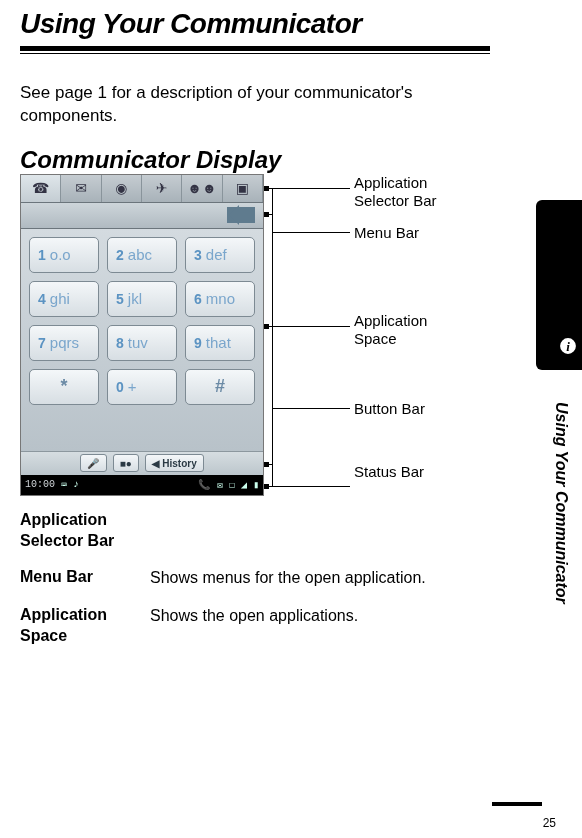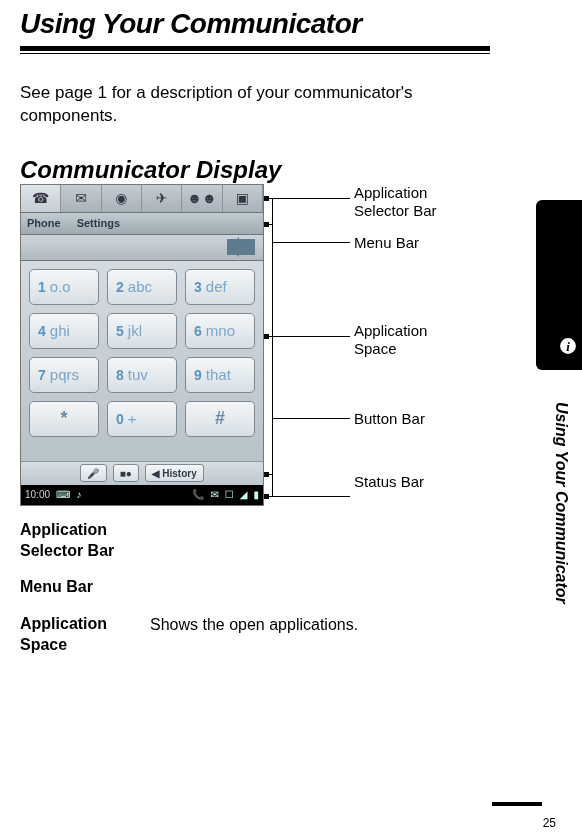--- a/index.html
+++ b/index.html
@@ -1,21 +1,21 @@
 <!DOCTYPE html>
 <html><head>
 <meta charset="utf-8">
 <style>
   * { box-sizing: border-box; margin: 0; padding: 0; }
   html, body { width: 582px; height: 838px; background: #fff; font-family: Arial, Helvetica, sans-serif; color: #000; }
   .page { position: relative; width: 582px; height: 838px; padding: 6px 40px 0 20px; }
   .h1 { font-style: italic; font-weight: 900; font-size: 28px; letter-spacing: -0.5px; padding: 2px 0 6px 0; }
   .hr-thick { height: 5px; background: #000; width: 470px; }
   .hr-thin { height: 1px; background: #000; width: 470px; margin-top: 2px; }
-  .intro { font-size: 17px; line-height: 1.35; margin: 28px 0 28px 0; width: 460px; }
+  .intro { font-size: 17px; line-height: 1.35; margin: 28px 0 18px 0; width: 460px; }
   .h2 { font-style: italic; font-weight: 900; font-size: 24px; }
   .disp-row { display: flex; align-items: flex-start; }
   .screenshot { width: 244px; height: 322px; border: 1px solid #777; background: #e7ebec; display: flex; flex-direction: column; }
   
   .asb { height: 28px; background: linear-gradient(#c5ccd1,#a8b2b9); border-bottom: 1px solid #6b757c; display: flex; }
   .asb .tab { flex: 1; border-right: 1px solid #89949b; display: flex; align-items: center; justify-content: center; font-size: 14px; color: #334; }
   .asb .tab.active { background: linear-gradient(#dfe6ea,#c4cdd3); }
   
   .mb { height: 22px; background: linear-gradient(#c2cbd1,#9ea9b0); border-bottom: 1px solid #6b757c; display: flex; align-items: center; padding-left: 6px; gap: 16px; font-family: Verdana, Arial; font-size: 11px; font-weight: bold; color: #2a3a48; }
   
@@ -24,21 +24,21 @@
   .back::before { content:""; position:absolute; left:-8px; top:-2px; border:10px solid transparent; border-right:10px solid #5f7b8e; }
   
   .kp { flex: 1; padding: 8px 8px 4px 8px; display: grid; grid-template-columns: repeat(3, 1fr); grid-auto-rows: 36px; gap: 8px; background: linear-gradient(#d4dbe0,#b8c2c9); }
   .key { background: linear-gradient(#f4f7f9,#d7dee3); border: 1px solid #7d8a93; border-radius: 5px; display:flex; align-items:center; padding-left:8px; gap:4px; font-weight:bold; color:#5b93c2; font-family: Verdana, Arial; font-size:14px; }
   .key .sub { font-size:15px; color:#7aa6cc; font-weight:normal; }
   .key.sym { justify-content:center; padding-left:0; color:#6b8aa5; font-size:18px; }
   
   .bb { height: 24px; background: linear-gradient(#d6dde1,#bcc6cc); border-top:1px solid #8c979e; display:flex; align-items:center; justify-content:center; gap:6px;}
   .bbtn { background: linear-gradient(#f4f7f9,#d7dee3); border:1px solid #7d8a93; border-radius:3px; height:18px; display:flex; align-items:center; justify-content:center; font-size:10px; font-weight:bold; color:#2b3a45; padding:0 6px;}
   
-  .sb { height: 20px; background: #000; color:#cfd4d8; display:flex; align-items:center; padding:0 4px; gap:6px; font-size:10px; font-family: Liberation Sans, sans-serif;}
+  .sb { height: 20px; background: #000; color:#cfd4d8; display:flex; align-items:center; padding:0 4px; gap:6px; font-size:10px; font-family: Liberation Mono, monospace;}
   .sb .ic { color:#cfe; }
   
   .callouts { position: relative; margin-left: 8px; width: 200px; height: 322px; font-size: 15px; line-height: 1.2; }
   .callout { position: absolute; left: 82px; white-space: nowrap; }
   .cline { position:absolute; height:1px; background:#000; }
   .cconn { position:absolute; width:1px; background:#000; }
   .cnode { position:absolute; width:5px; height:5px; background:#000; }
   
   .sidetab { position:absolute; right:0; top:200px; width:46px; height:170px; background:#000; border-top-left-radius:6px; border-bottom-left-radius:6px; }
   .phone { position:absolute; right:4px; top:298px; }
@@ -66,24 +66,20 @@
   <div class="disp-row">
 
     <div class="screenshot">
       <div class="asb">
         <div class="tab active">☎</div>
         <div class="tab">✉</div>
         <div class="tab">◉</div>
         <div class="tab">✈</div>
         <div class="tab">☻☻</div>
         <div class="tab">▣</div>
-      </div>
-      <div class="mb">
-        <span>Phone</span>
-        <span>Settings</span>
       </div>
       <div class="tb">
         <div class="back"></div>
       </div>
       <div class="kp">
         <div class="key">
             <span>1</span>
             <span class="sub">o.o</span>
           </div>
         <div class="key">
@@ -176,20 +172,21 @@
       <div class="callout" style="top:289px;">Status Bar</div>
     </div>
   </div>
 
   <div class="defs">
     <div class="row">
       <div class="term">Application Selector Bar</div>
     </div>
     <div class="row">
       <div class="term">Menu Bar</div>
+      <div class="desc">Shows menus for the open application.</div>
     </div>
     <div class="row">
       <div class="term">Application Space</div>
       <div class="desc">Shows the open applications.</div>
     </div>
   </div>
 
   <div class="sidetab"></div>
   <svg class="phone" width="40" height="62" viewBox="0 0 40 62">
     <rect x="10" y="6" width="20" height="44" rx="4" fill="none" stroke="#000" stroke-width="2.5"></rect>

